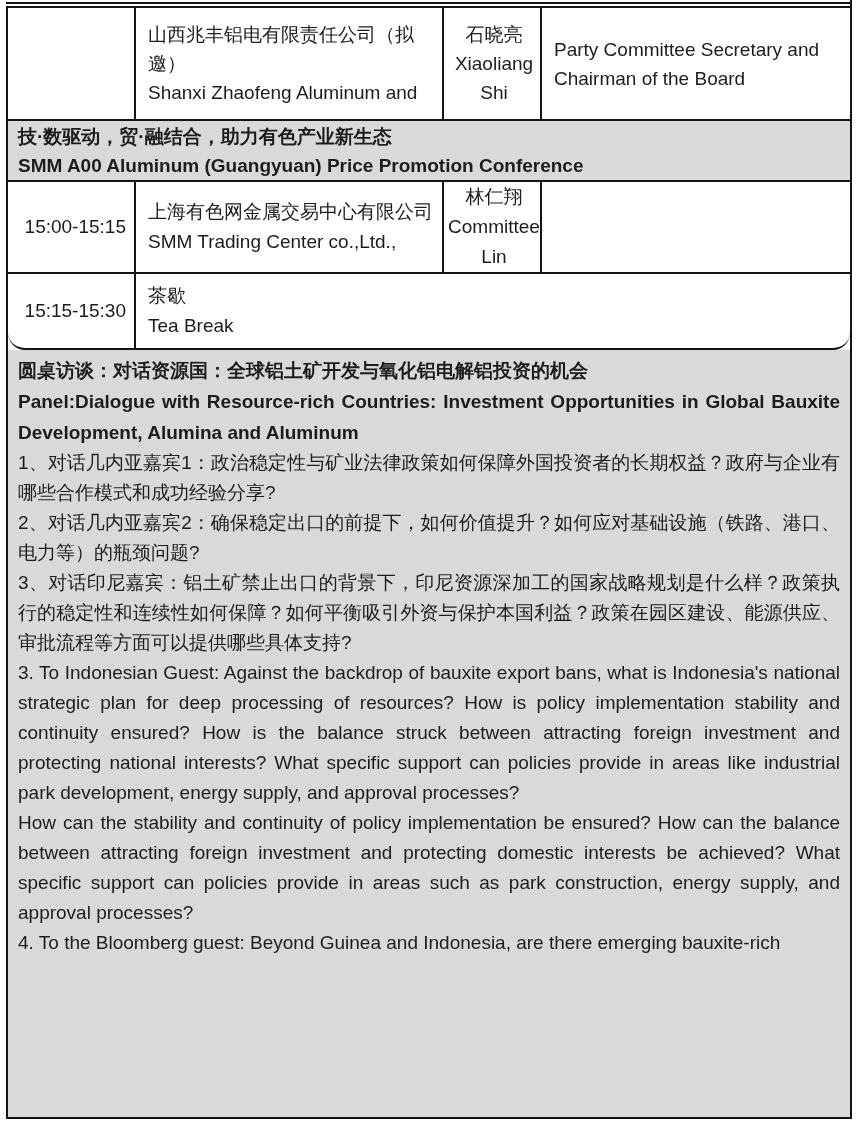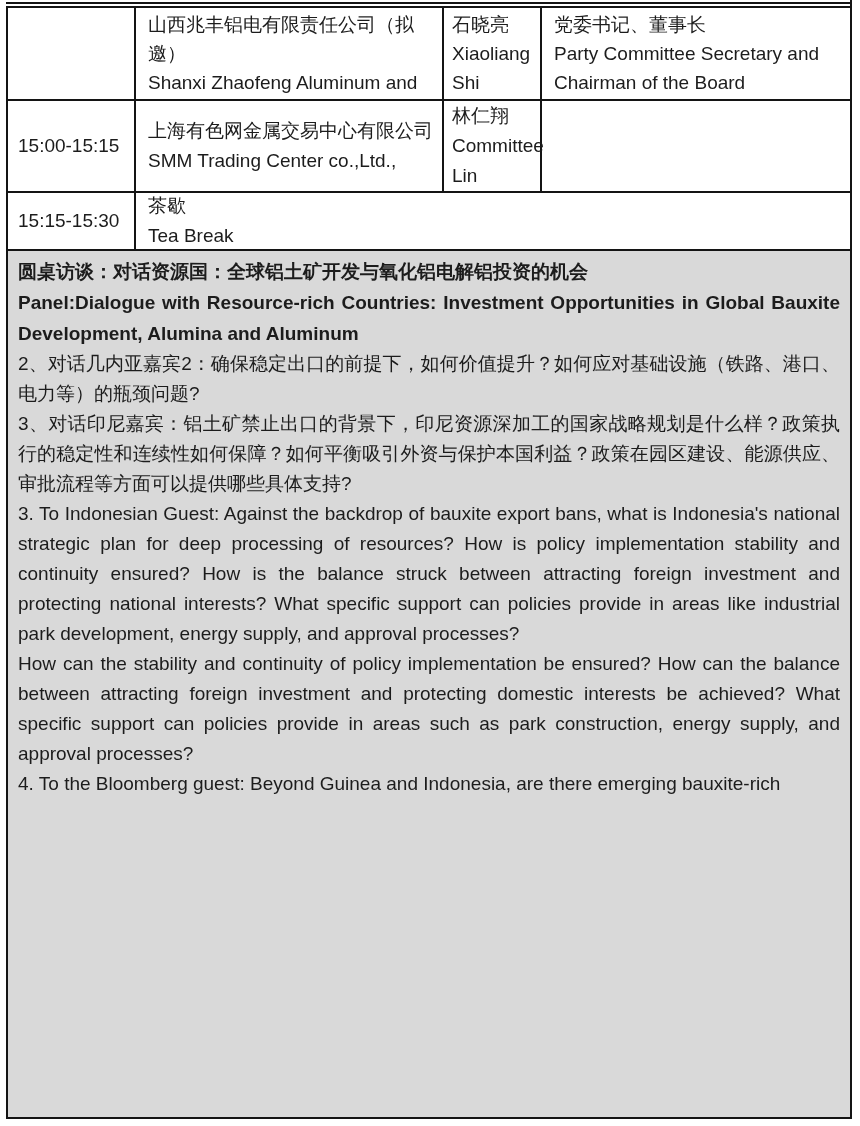--- a/index.html
+++ b/index.html
@@ -21,28 +21,28 @@
   }
   .t-row { display:flex; border-bottom:2px solid #141414; flex:0 0 auto; }
   .t-row.last { border-bottom:none; }
   .cell {
     border-right:2px solid #141414;
     display:flex; flex-direction:column; justify-content:center;
     padding:4px 8px 4px 12px;
     line-height:30px;
   }
   .cell.last { border-right:none; flex:1; }
-  .col-time { width:128px; padding-left:10px; }
+  .col-time { width:128px; padding-left:10px;text-align:right; }
   .col-company { width:308px; }
-  .col-speaker { width:98px; padding-left:8px; padding-right:4px; }
+  .col-speaker { width:98px; padding-left:8px; padding-right:4px;align-items:center; }
 
-  .row-shanxi { height:93px; }
+  .row-shanxi { height:113px; }
   .row-shanxi .cell { line-height:29px; }
   .row-smm { height:92px; }
-  .row-break { height:58px; }
+  .row-break { height:76px;border-radius:17px; }
 
   .section-header {
     height:61px; background:#d9d9d9; font-weight:bold;
     display:flex; flex-direction:column; justify-content:center;
     padding:2px 10px; line-height:29px;
     border-bottom:2px solid #141414;
   }
 
   .panel {
     flex:1 1 auto; background:#d9d9d9;
@@ -65,26 +65,29 @@
     <div class="cell col-company">
       <div>山西兆丰铝电有限责任公司（拟邀）</div>
       <div>Shanxi Zhaofeng Aluminum and</div>
     </div>
     <div class="cell col-speaker">
       <div>石晓亮</div>
       <div>Xiaoliang</div>
       <div>Shi</div>
     </div>
     <div class="cell last">
-      <div>党委书记、董事长</div>
       <div>Party Committee Secretary and</div>
       <div>Chairman of the Board</div>
     </div>
   </div>
 
+  <div class="section-header">
+    <div>技·数驱动，贸·融结合，助力有色产业新生态</div>
+    <div>SMM A00 Aluminum (Guangyuan) Price Promotion Conference</div>
+  </div>
 
   <div class="t-row row-smm">
     <div class="cell col-time">
       <div>15:00-15:15</div>
     </div>
     <div class="cell col-company">
       <div>上海有色网金属交易中心有限公司</div>
       <div>SMM Trading Center co.,Ltd.,</div>
     </div>
     <div class="cell col-speaker">
@@ -100,20 +103,21 @@
     </div>
     <div class="cell last">
       <div>茶歇</div>
       <div>Tea Break</div>
     </div>
   </div>
 
   <div class="t-row last panel" style="display:block;">
     <div class="panel-title">圆桌访谈：对话资源国：全球铝土矿开发与氧化铝电解铝投资的机会</div>
     <div class="panel-title">Panel:Dialogue with Resource-rich Countries: Investment Opportunities in Global Bauxite Development, Alumina and Aluminum</div>
+    <div class="para">1、对话几内亚嘉宾1：政治稳定性与矿业法律政策如何保障外国投资者的长期权益？政府与企业有哪些合作模式和成功经验分享?</div>
     <div class="para">2、对话几内亚嘉宾2：确保稳定出口的前提下，如何价值提升？如何应对基础设施（铁路、港口、电力等）的瓶颈问题?</div>
     <div class="para">3、对话印尼嘉宾：铝土矿禁止出口的背景下，印尼资源深加工的国家战略规划是什么样？政策执行的稳定性和连续性如何保障？如何平衡吸引外资与保护本国利益？政策在园区建设、能源供应、审批流程等方面可以提供哪些具体支持?</div>
     <div class="para">3. To Indonesian Guest: Against the backdrop of bauxite export bans, what is Indonesia's national strategic plan for deep processing of resources? How is policy implementation stability and continuity ensured? How is the balance struck between attracting foreign investment and protecting national interests? What specific support can policies provide in areas like industrial park development, energy supply, and approval processes?</div>
     <div class="para">How can the stability and continuity of policy implementation be ensured? How can the balance between attracting foreign investment and protecting domestic interests be achieved? What specific support can policies provide in areas such as park construction, energy supply, and approval processes?</div>
     <div class="para">4. To the Bloomberg guest: Beyond Guinea and Indonesia, are there emerging bauxite-rich</div>
   </div>
 
 </div>
 
 </body></html>

